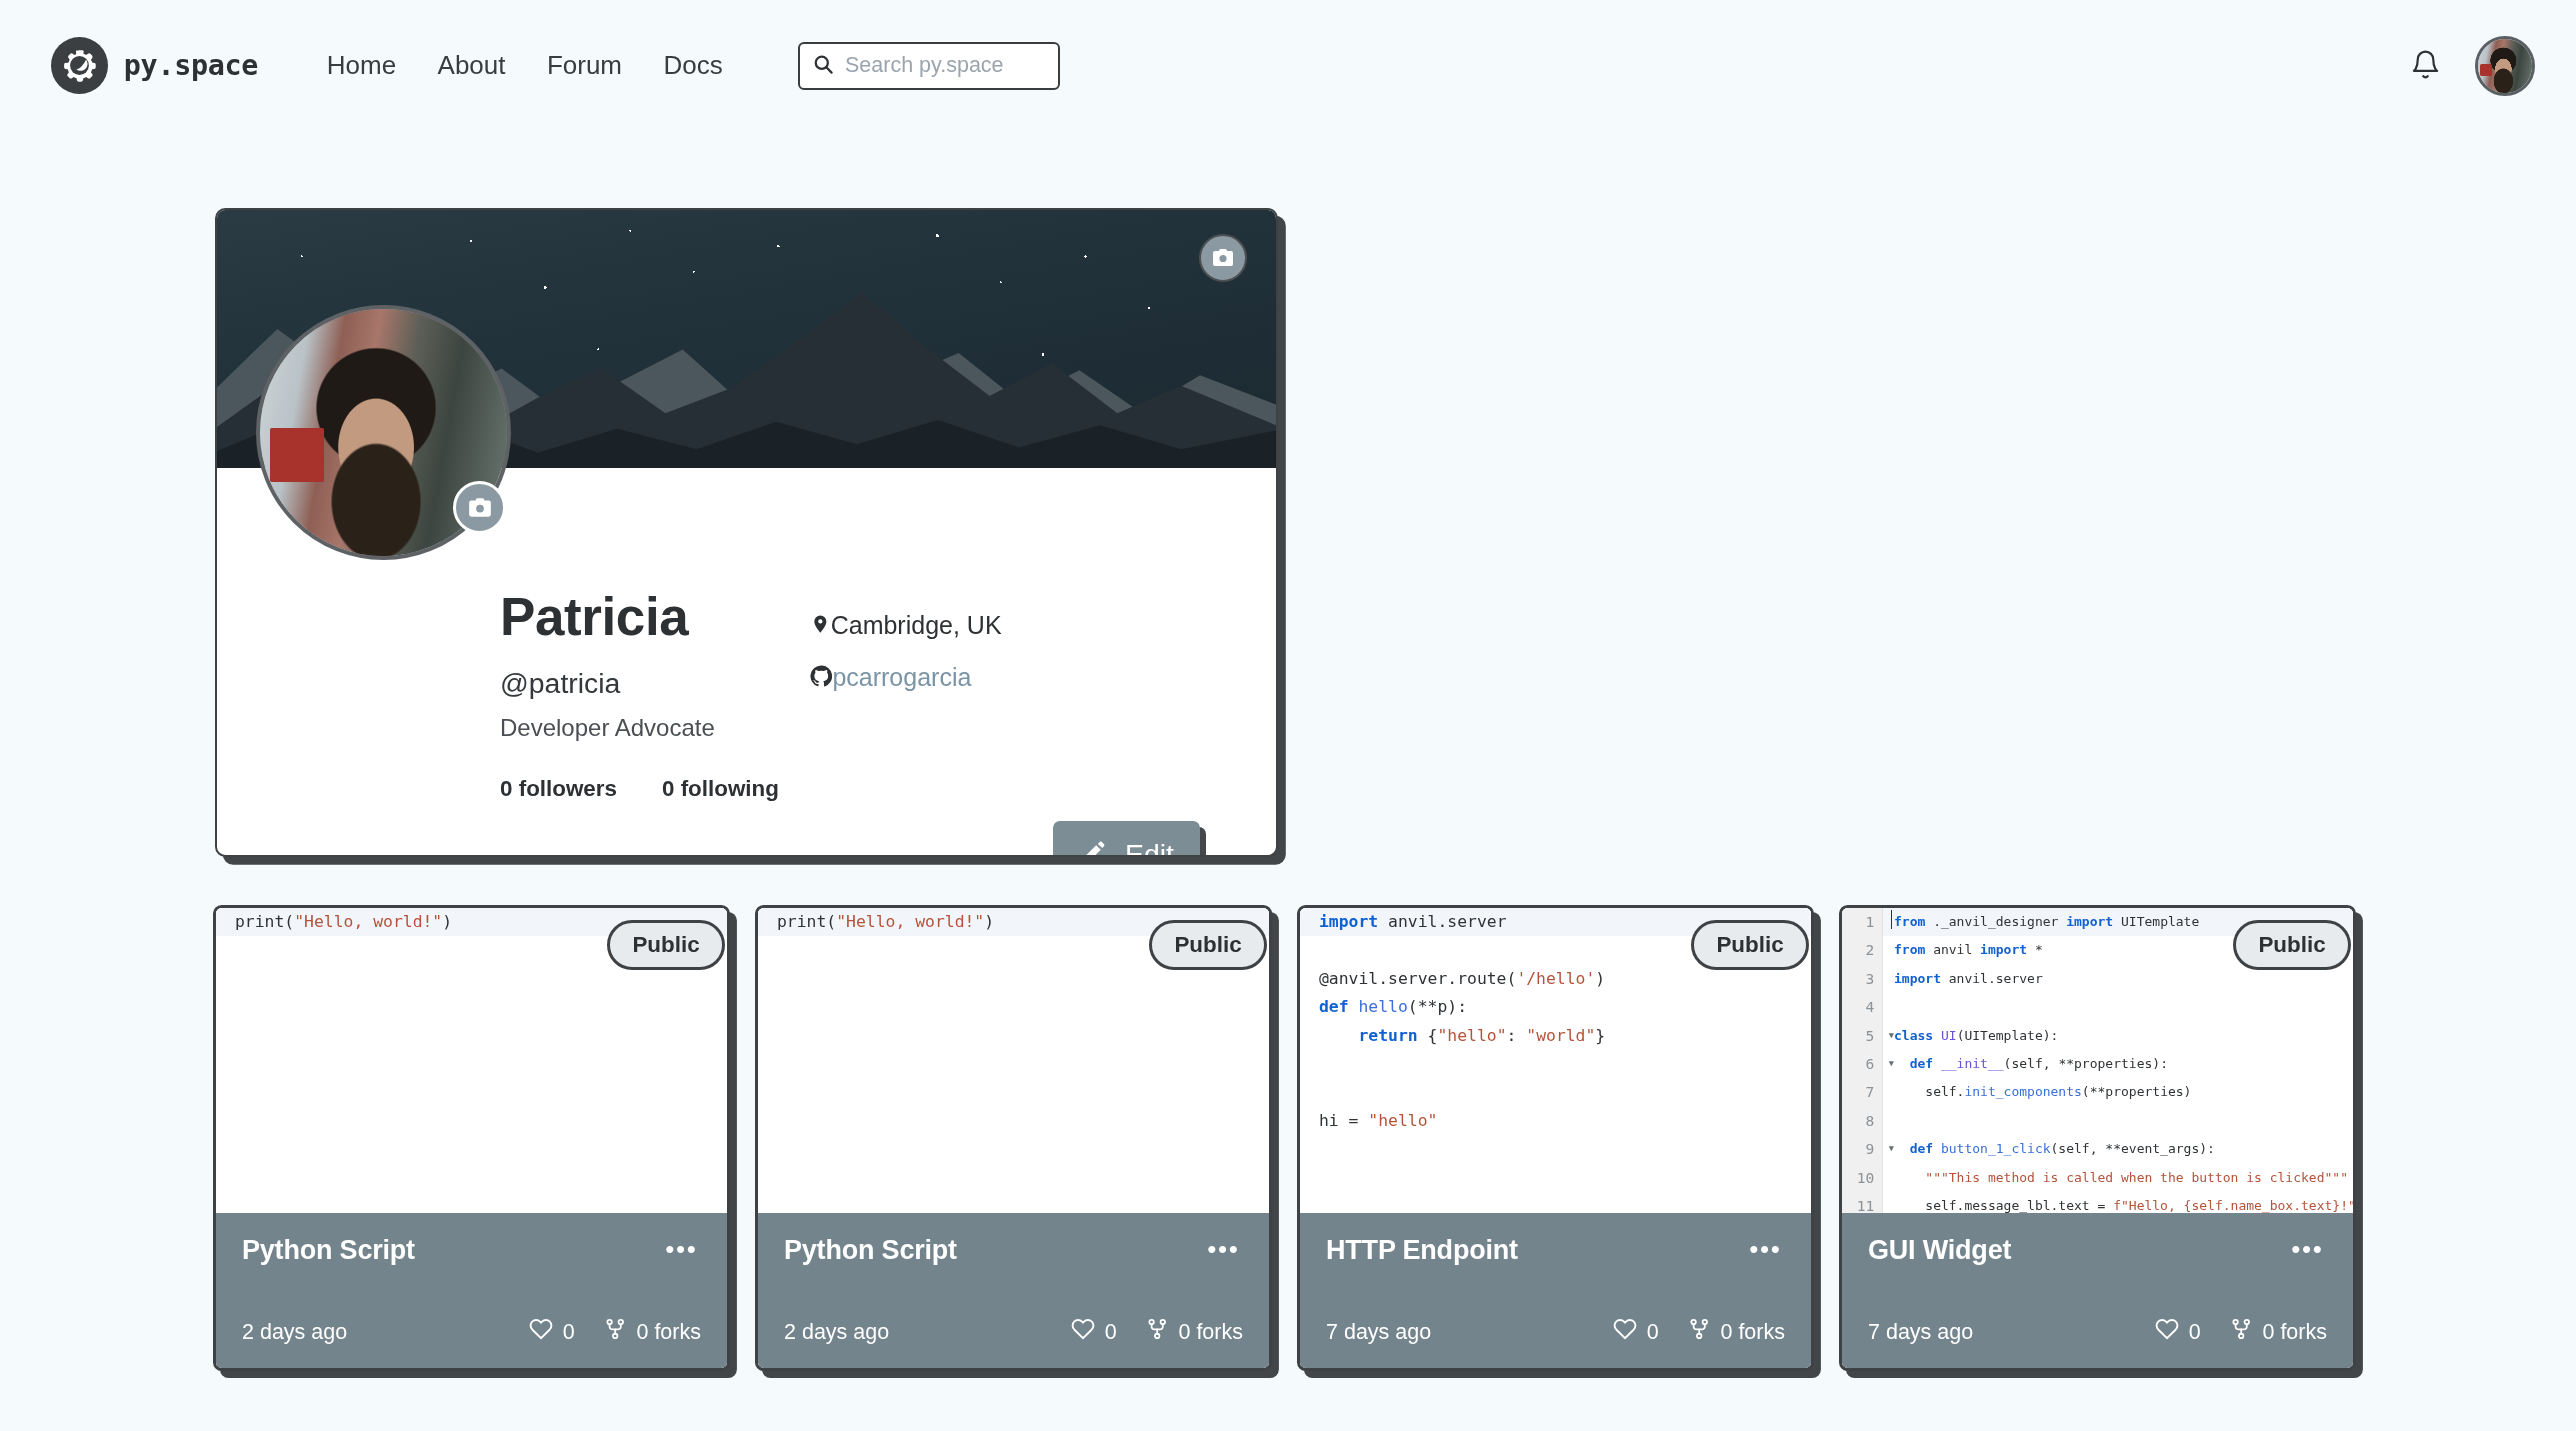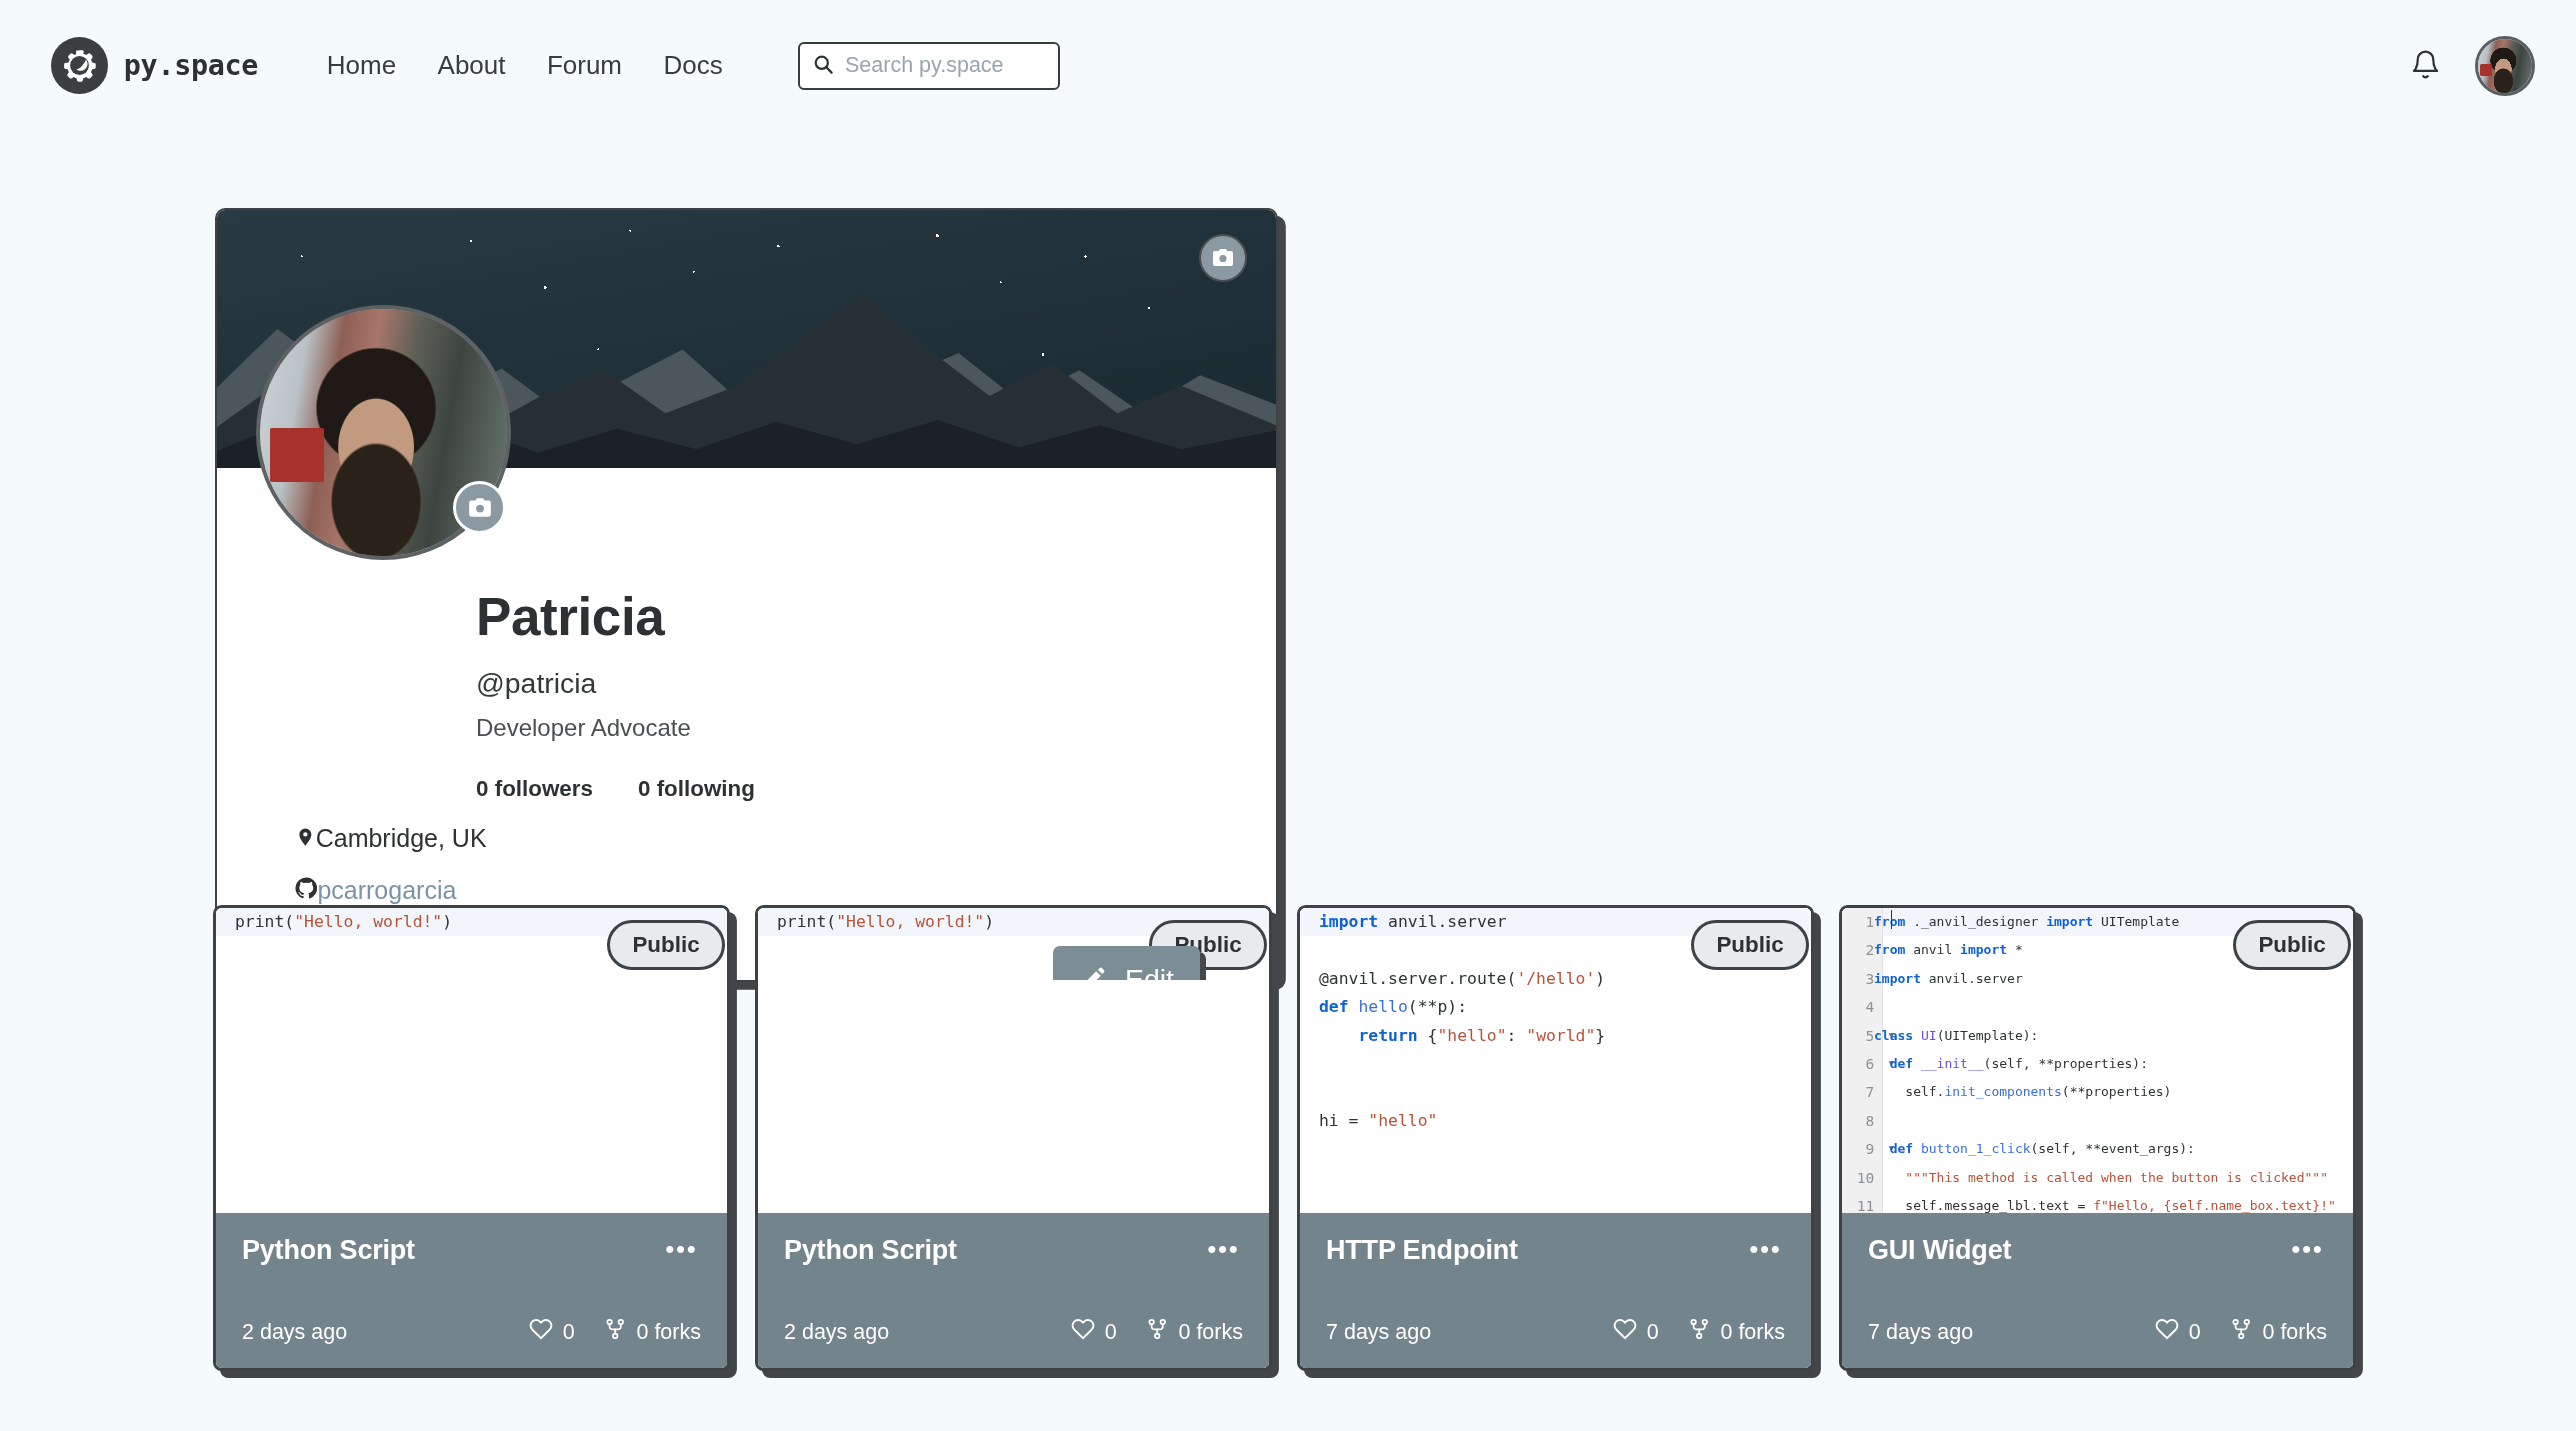--- a/index.html
+++ b/index.html
@@ -204,25 +204,24 @@
     width: 53px; height: 53px;
     border-radius: 50%;
     background: #8b9aa2;
     border: 3.4px solid #ffffff;
     display: flex; align-items: center; justify-content: center;
     z-index: 6;
     cursor: pointer;
   }
 
   .profile-body {
-    padding: 121px 52px 53px 52px;
+    padding: 121px 52px 53px 76px;
     display: flex;
     position: relative;
     min-height: 310px;
-    flex-direction: column;
   }
   .p-left { width: 491px; padding-left: 207px; }
   .p-left .name {
     font-size: 53px;
     font-weight: 700;
     color: #2e3134;
     line-height: 1.05;
     letter-spacing: -0.4px;
     margin-bottom: 22.4px;
   }
@@ -282,21 +281,21 @@
     color: #8d9296; font-size: 14.6px;
     font-family: "DejaVu Sans Mono", monospace;
   }
   .code-preview.with-gutter .gutter .gl.fold::after {
     content: "\25BC";
     position: absolute; right: -12px;
     font-size: 8.6px; color: #6b7075;
     transform: translateY(-0.9px);
   }
   .code-preview.with-gutter .gutter .gl { position: relative; }
-  .code-preview.with-gutter .code-body { padding-left: 32px; font-size: 13px; line-height: 28.4px; }
+  .code-preview.with-gutter .code-body { padding-left: 52px; font-size: 13px; line-height: 28.4px; }
   .code-preview.with-gutter .firstline-hl { left: 41px; }
   .code-preview.with-gutter .code-body::before {
     content: "";
     position: absolute; left: 49px; top: 1.7px;
     width: 0.9px; height: 19px; background: #2f3336;
   }
 
   
   .kw  { color: #1061d1; font-weight: 700; }
   .kw2 { color: #6a4fd8; }

